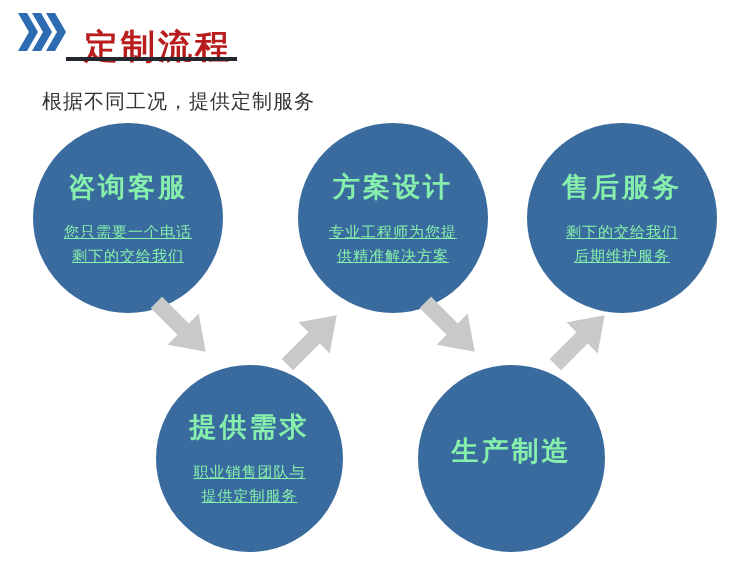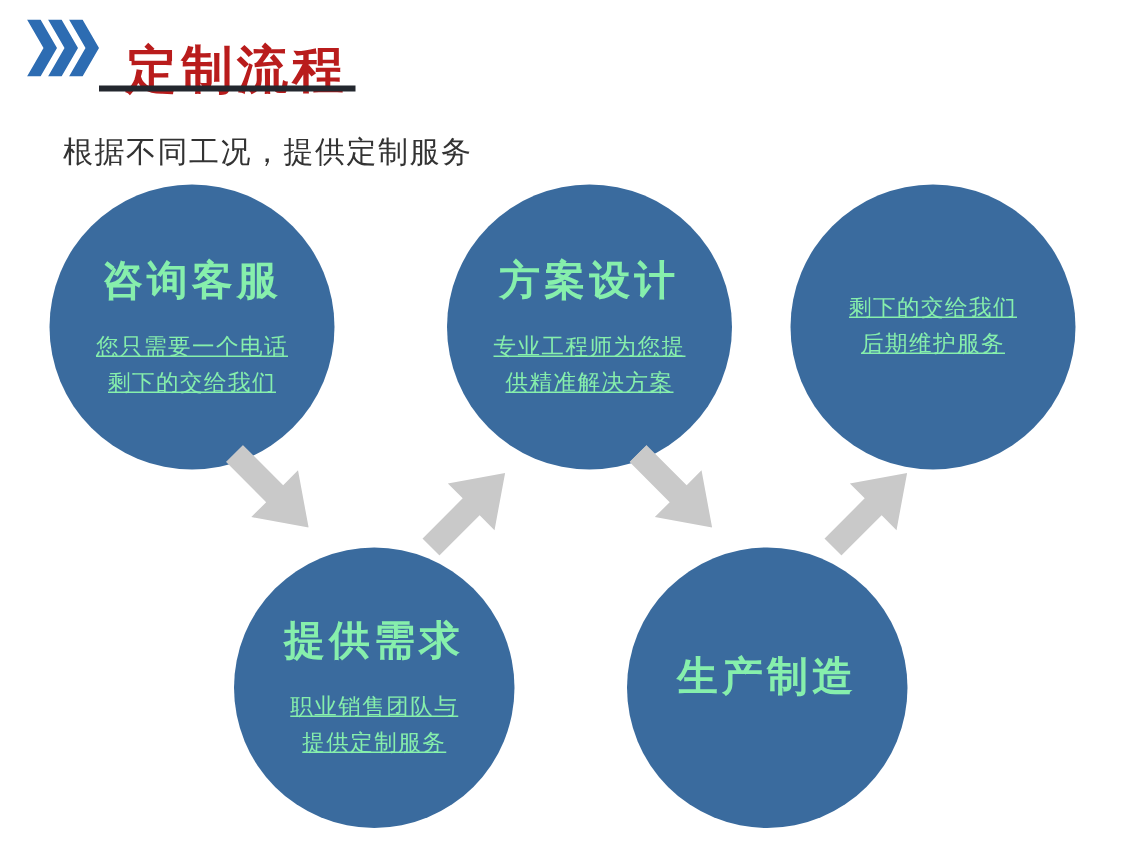--- a/index.html
+++ b/index.html
@@ -59,20 +59,21 @@
 
   <div class="circle c2">
     <div class="t">方案设计</div>
     <div class="d">
       <div>专业工程师为您提</div>
       <div>供精准解决方案</div>
     </div>
   </div>
 
   <div class="circle c3">
+    <div class="t">售后服务</div>
     <div class="d">
       <div>剩下的交给我们</div>
       <div>后期维护服务</div>
     </div>
   </div>
 
   <div class="circle c4">
     <div class="t">提供需求</div>
     <div class="d">
       <div>职业销售团队与</div>

